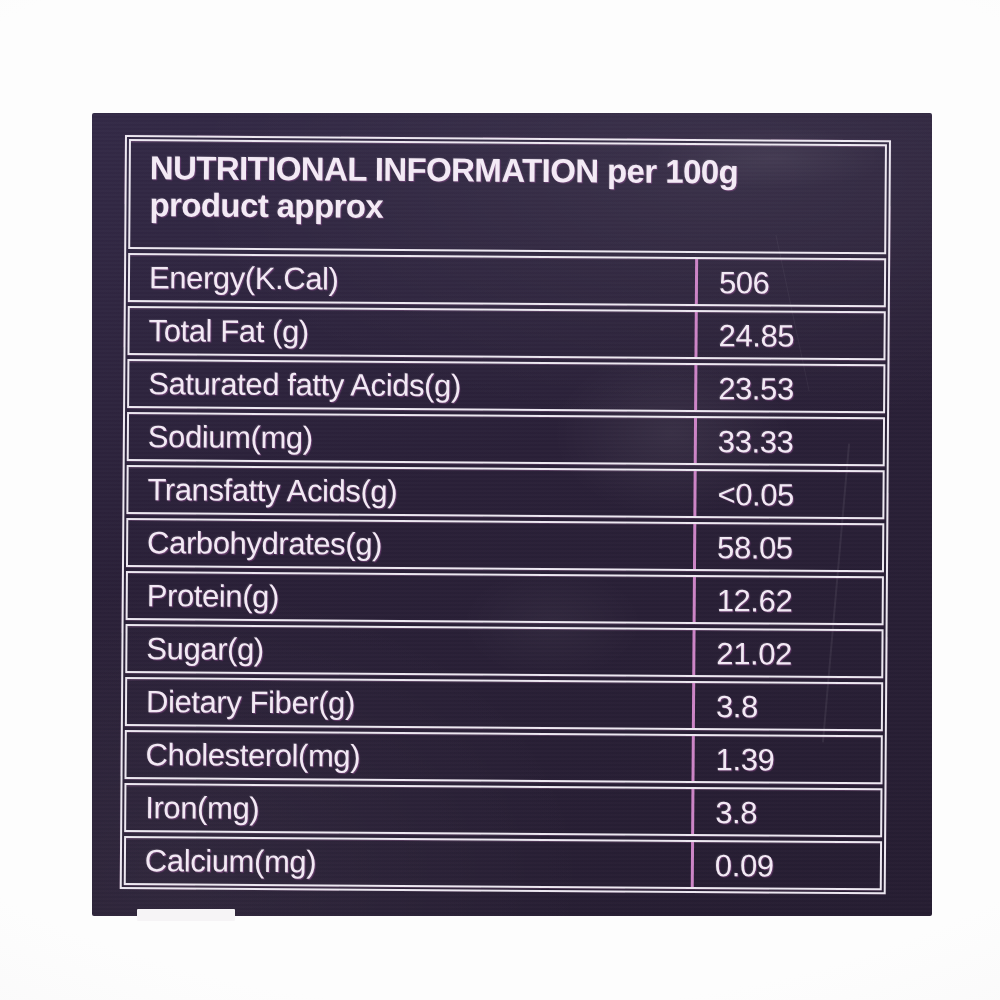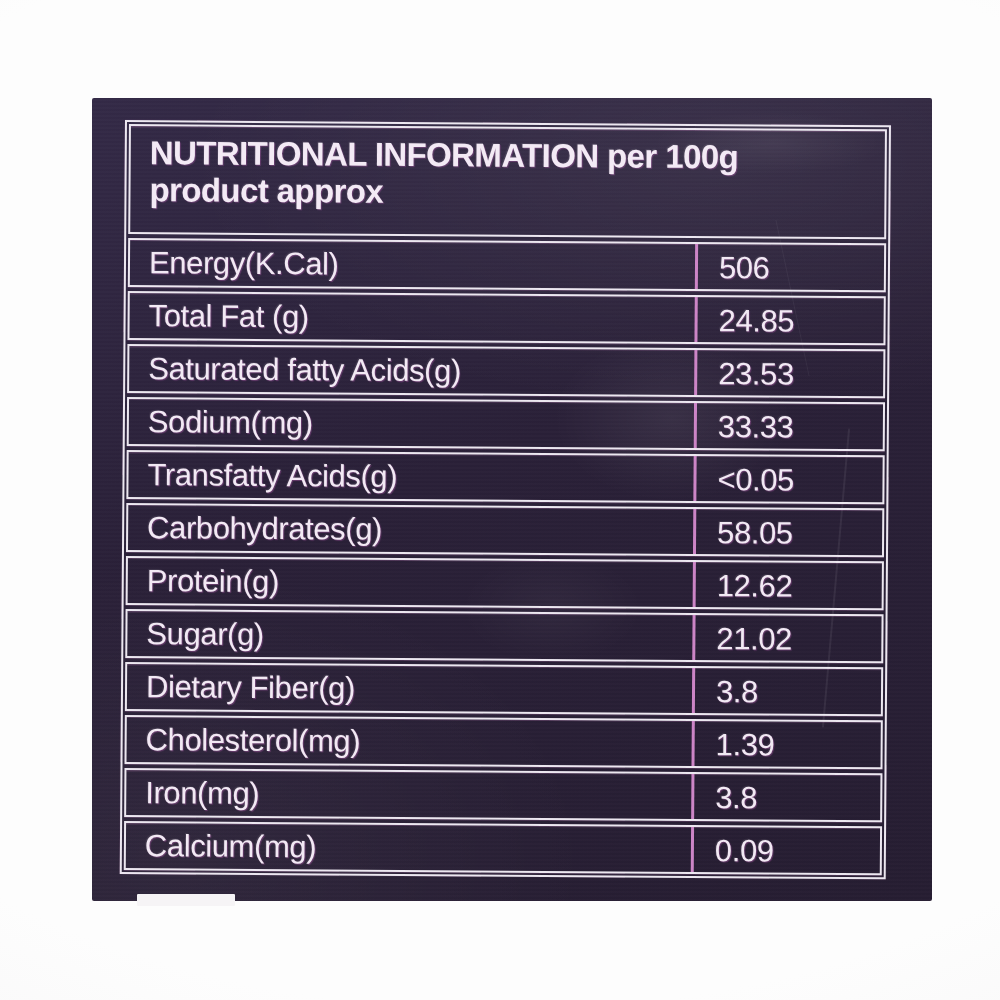--- a/index.html
+++ b/index.html
@@ -8,21 +8,21 @@
     font-family:"Liberation Sans", sans-serif;
     background:#fff;
   }
   .photo{
     position:relative;width:1000px;height:1000px;
     background:
       radial-gradient(1500px 1000px at 50% 46%, #fdfdfd 55%, #f0eff0 100%),
       #fafafa;
   }
   .package{
-    position:absolute;left:92px;top:98px;width:840px;height:803px;
+    position:absolute;left:92px;top:113px;width:840px;height:803px;
     background:
       radial-gradient(900px 420px at 75% 8%, rgba(255,255,255,0.06), transparent 60%),
       radial-gradient(700px 500px at 10% 95%, rgba(255,255,255,0.04), transparent 60%),
       repeating-linear-gradient(0deg, rgba(255,255,255,0.012) 0 2px, rgba(0,0,0,0.015) 2px 4px),
       linear-gradient(160deg, #342a47 0%, #2a2038 45%, #261d32 100%);
     border-radius:2px;
   }
   .smudge{position:absolute;pointer-events:none;border-radius:50%;}
   .s1{left:410px;top:200px;width:340px;height:240px;
       background:radial-gradient(closest-side, rgba(255,255,255,0.07), transparent 70%);}

